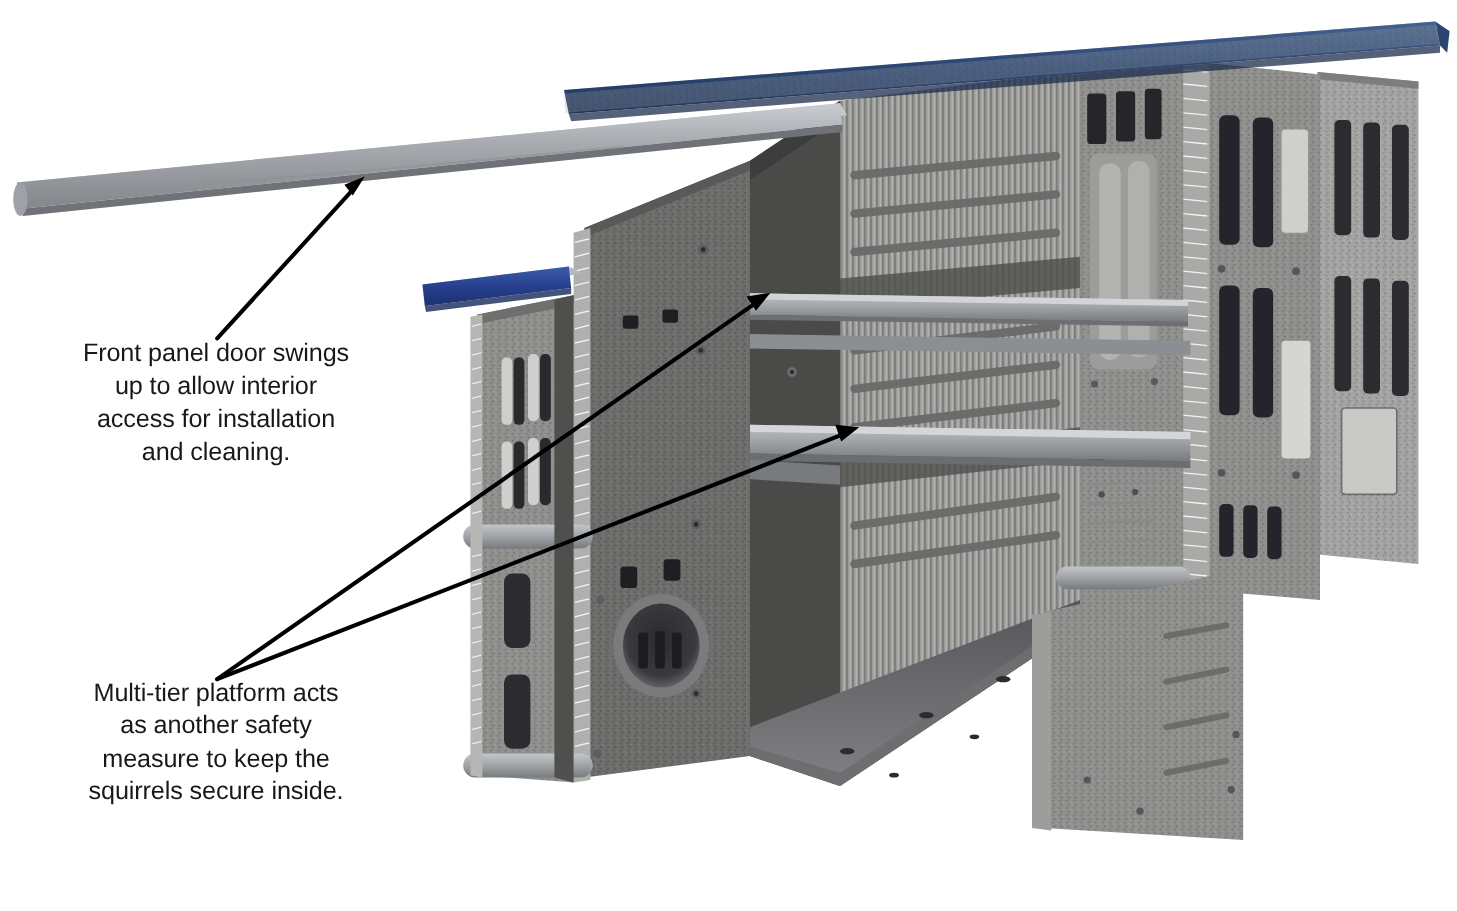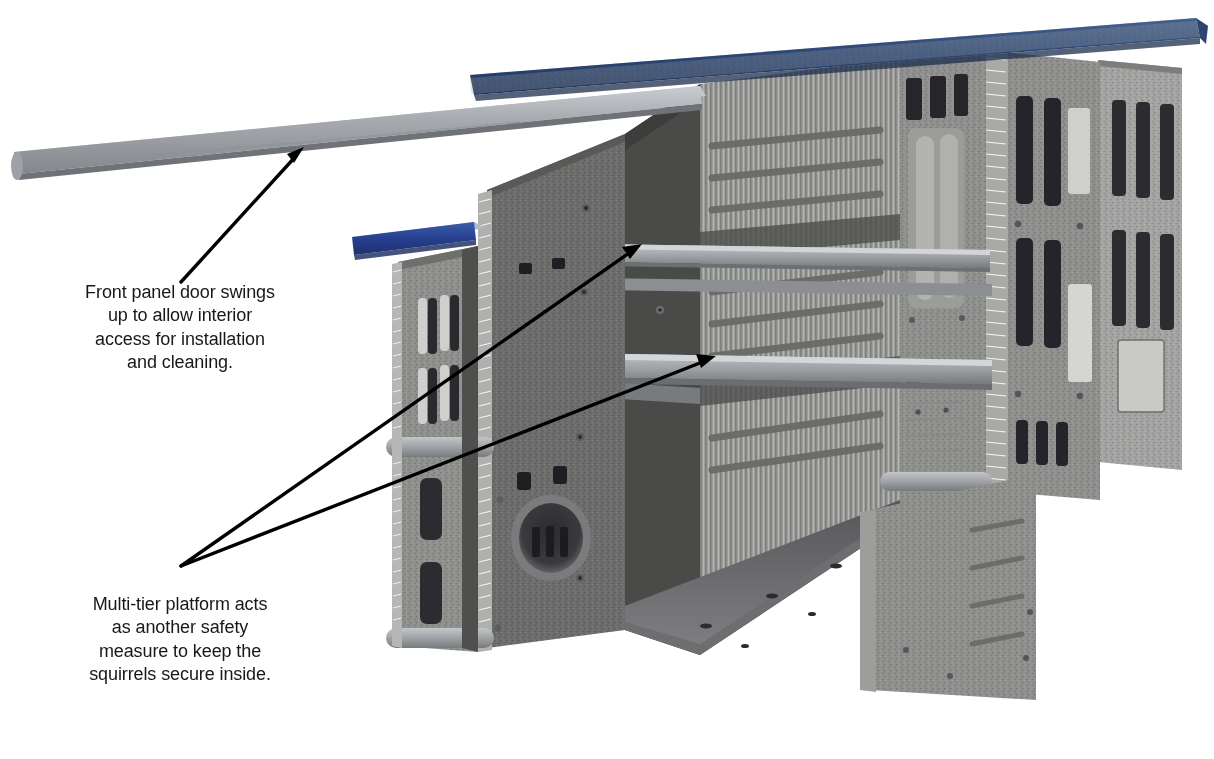--- a/index.html
+++ b/index.html
@@ -8,29 +8,29 @@
     width:1214px;height:759px;overflow:hidden;position:relative;
     font-family:"Liberation Sans","DejaVu Sans",sans-serif;
     color:#1a1a1a;
   }
   #stage{position:absolute;inset:0;background:#ffffff;}
 
   
   .caption{
     position:absolute;
     text-align:center;
-    font-size:18px;
+    font-size:21px;
     line-height:1.30;
     letter-spacing:-0.1px;
     color:#181818;
     font-weight:400;
     white-space:pre-line;
   }
   #caption-door{ left:2px;  top:281px; width:356px; }
-  #caption-tier{ left:2px;  top:593px; width:356px; }
+  #caption-tier{ left:2px;  top:564px; width:356px; }
 
   
   svg.layer{position:absolute;left:0;top:0;width:1214px;height:759px;overflow:visible;}
   #arrow-layer{pointer-events:none;}
 </style>
 </head>
 <body>
 
 <div id="stage">
 

